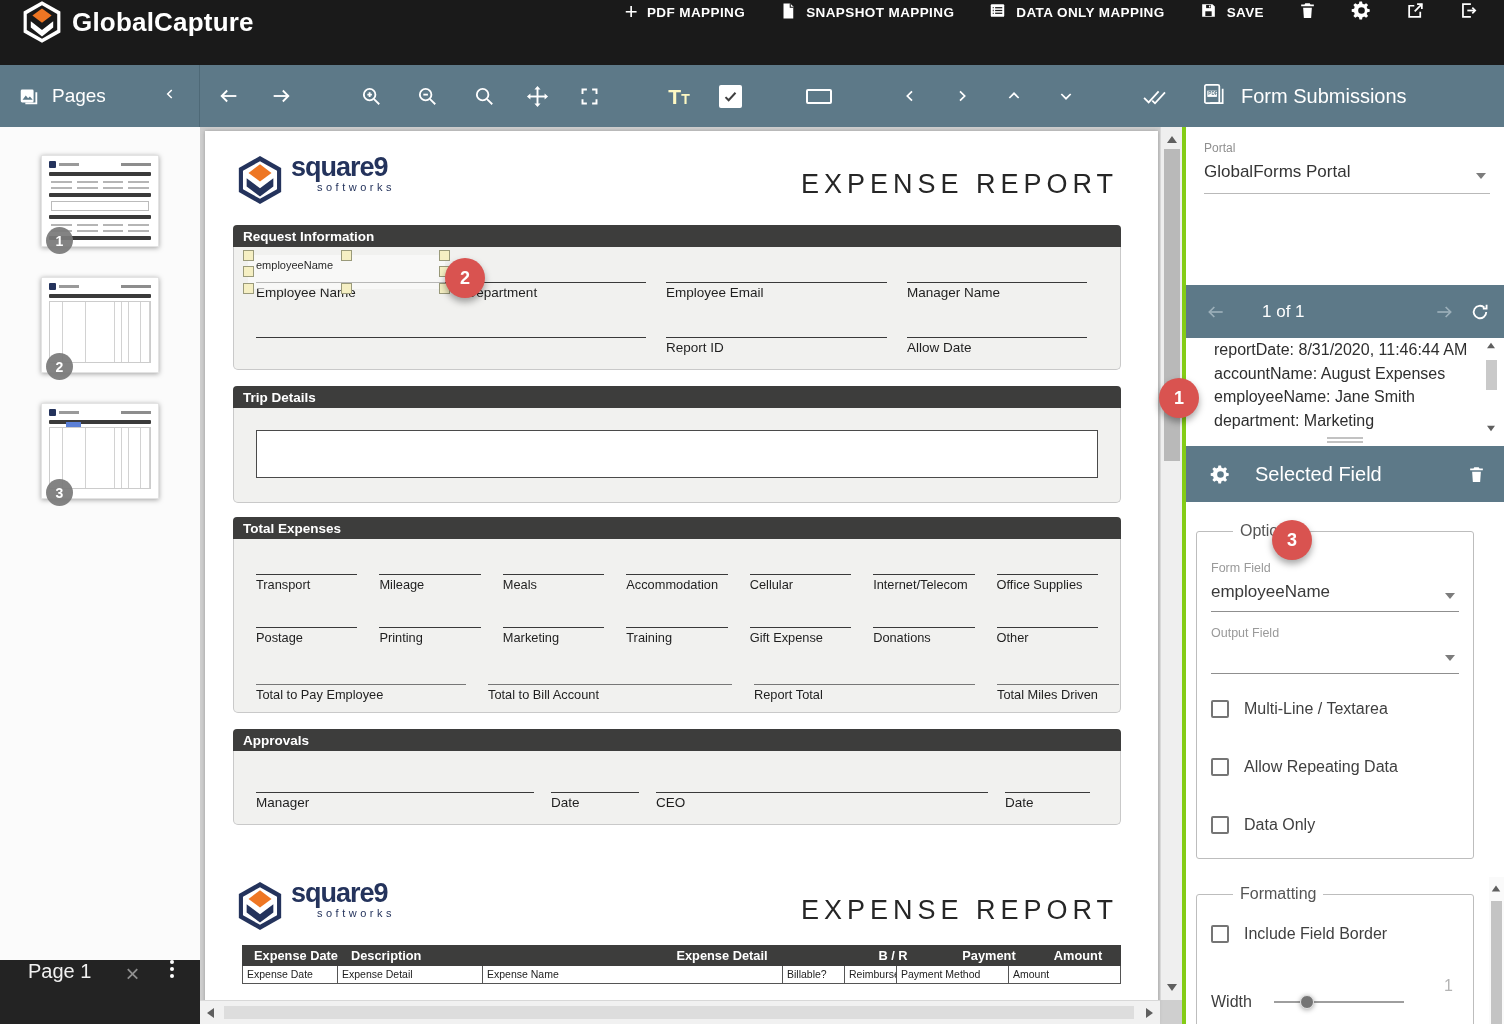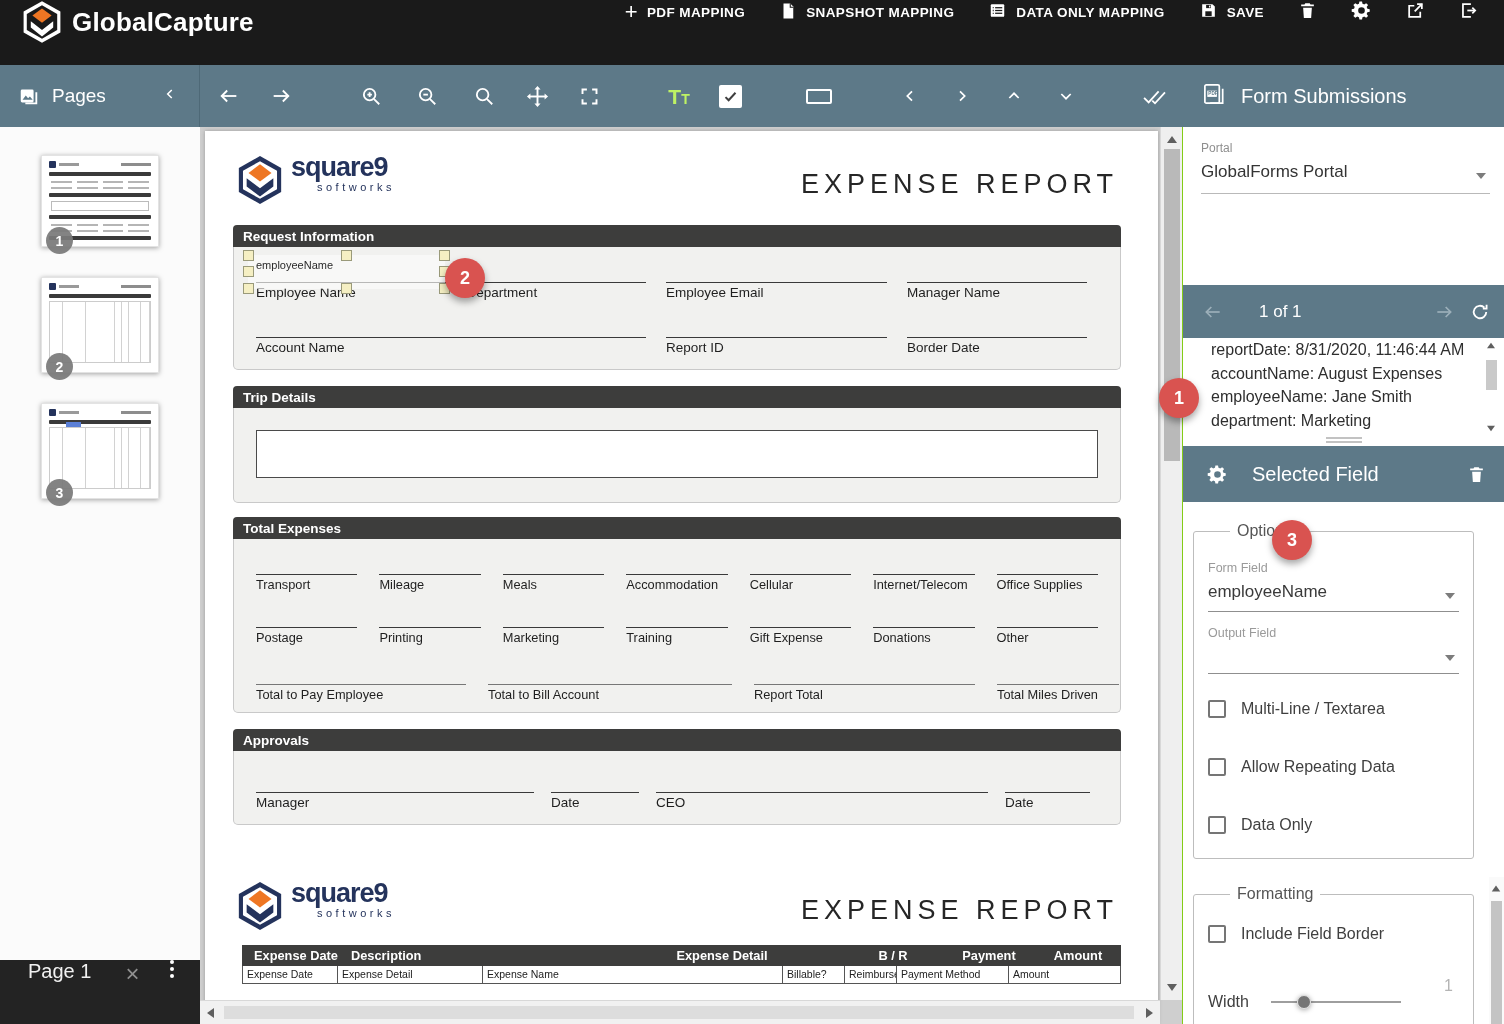--- a/index.html
+++ b/index.html
@@ -18,21 +18,21 @@
   .tb-icon { background:none; border:none; cursor:pointer; display:flex; align-items:center; }
 
   
   .pages-head { position:absolute; left:0; top:65px; width:200px; height:62px; background:#5d7988;
                 display:flex; align-items:center; color:#fff; border-right:1px solid #4e6977; }
   .pages-head .ph-title { font-size:19px; margin-left:12px; }
   .pages-head .ph-chev { margin-left:auto; margin-right:22px; }
   .doc-toolbar { position:absolute; left:200px; top:65px; width:982px; height:62px; background:#5d7988; }
   .ticon { position:absolute; top:50%; transform:translateY(-50%); width:26px; height:26px;
            display:flex; align-items:center; justify-content:center; cursor:pointer; }
-  .tt-glyph { color:#bef264; font-weight:bold; font-size:21px; line-height:1; }
+  .tt-glyph { color:#fef9c3; font-weight:bold; font-size:21px; line-height:1; }
   .tt-glyph small { font-size:14px; font-weight:bold; }
   .cbx-tool { width:23px; height:23px; background:#fff; border-radius:2px; display:flex; align-items:center; justify-content:center; }
   .rect-tool { width:27px; height:15px; border:2.4px solid #fff; border-radius:2px; } .flipx { transform:scaleX(-1); }
 
   .fs-head { position:absolute; left:1182px; top:65px; width:322px; height:62px; background:#5d7988;
              display:flex; align-items:center; color:#fff; }
   .fs-head svg { margin-left:20px; }
   .fs-head .fs-title { font-size:20px; margin-left:14px; }
 
   
@@ -125,21 +125,21 @@
   .vthumb { position:absolute; left:3px; top:22px; width:16px; height:312px; background:#b9b9b9; }
   .hscroll { position:absolute; left:0; bottom:0; width:960px; height:24px; background:#f1f1f1; border-top:1px solid #d8d8d8; }
   .hthumb { position:absolute; left:24px; top:5px; width:910px; height:13px; background:#ddd; }
   .tri { width:0; height:0; position:absolute; }
   .tri-up   { border-left:5px solid transparent; border-right:5px solid transparent; border-bottom:7px solid #5f5f5f; }
   .tri-down { border-left:5px solid transparent; border-right:5px solid transparent; border-top:7px solid #5f5f5f; }
   .tri-left { border-top:5px solid transparent; border-bottom:5px solid transparent; border-right:7px solid #5f5f5f; }
   .tri-right{ border-top:5px solid transparent; border-bottom:5px solid transparent; border-left:7px solid #5f5f5f; }
 
   
-  .right-panel { position:absolute; left:1182px; top:127px; width:322px; height:897px; background:#fff; border-left:1px solid #84cc16; }
+  .right-panel { position:absolute; left:1182px; top:127px; width:322px; height:897px; background:#fff; border-left:4px solid #84cc16; }
   .sel-group { position:absolute; left:18px; right:14px; }
   .sg1 { top:14px; } .sg2 { top:86px; }
   .sg-label { font-size:12px; color:#8f8f8f; }
   .sg-value { font-size:17px; color:#343434; margin-top:7px; padding-bottom:10px; border-bottom:1px solid #b9b9b9; position:relative; min-height:32px; }
   .caret { position:absolute; right:4px; bottom:14px; width:0; height:0;
            border-left:5.5px solid transparent; border-right:5.5px solid transparent; border-top:6px solid #7c7c7c; }
   .pager { position:absolute; left:0; top:158px; width:100%; height:53px; background:#5d7988;
            display:flex; align-items:center; color:#fff; }
   .pager .pg-arrow { margin-left:20px; cursor:pointer; display:flex; }
   .pager .pg-count { font-size:17px; margin-left:36px; }
@@ -507,29 +507,28 @@
                 <div class="fname">Employee Email</div>
             </div>
             <div class="field">
               <div class="fline"></div>
                 <div class="fname">Manager Name</div>
             </div>
           </div>
           <div class="req-row">
             <div class="field">
               <div class="fline"></div>
-                <div class="fname">Account Name</div>
             </div>
             <div class="field">
               <div class="fline"></div>
                 <div class="fname">Report ID</div>
             </div>
             <div class="field">
               <div class="fline"></div>
-                <div class="fname">Border Date</div>
+                <div class="fname">Allow Date</div>
             </div>
           </div>
         </div>
       </div>
 
       <div class="sect" style="margin-top:16px">
         <div class="sect-head">Trip Details</div>
         <div class="sect-body trip-body">
           <div class="trip-input"></div>
         </div>

